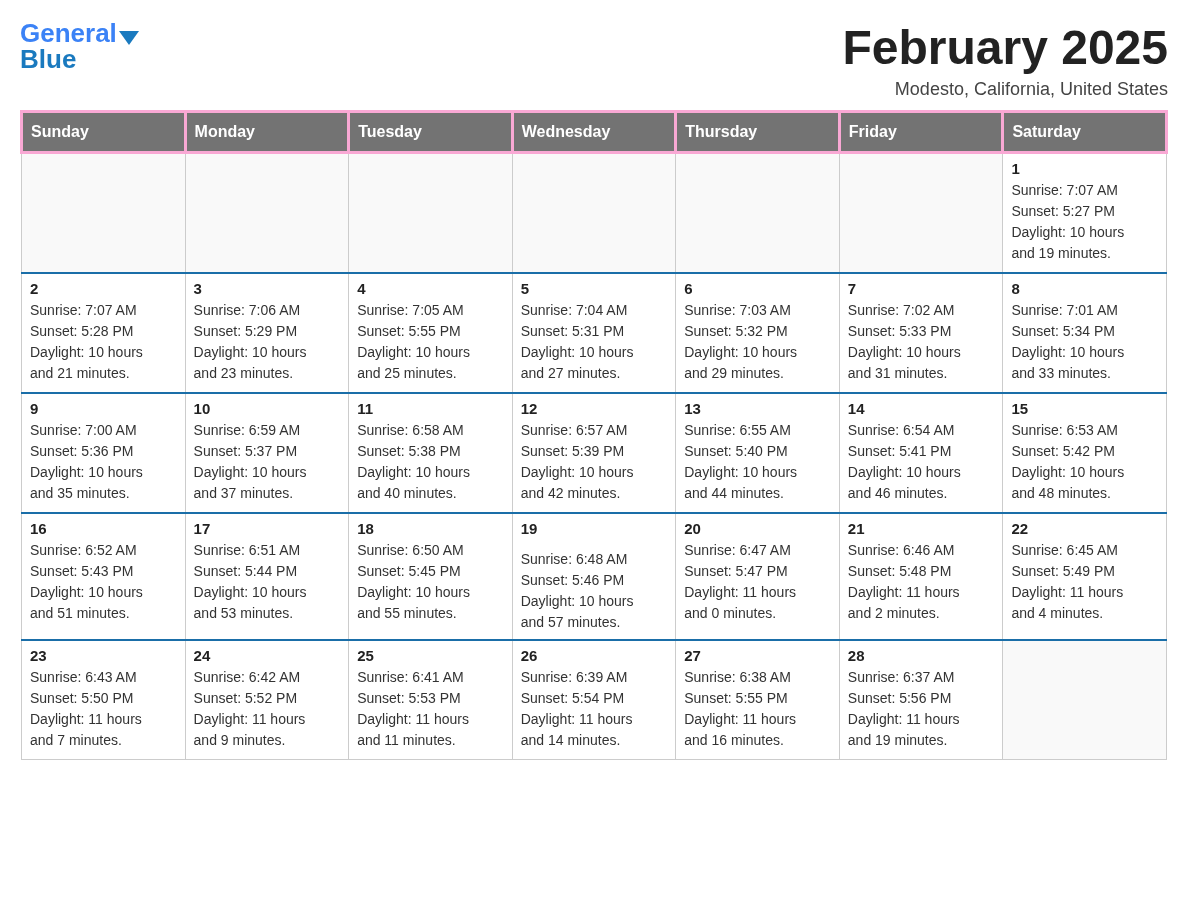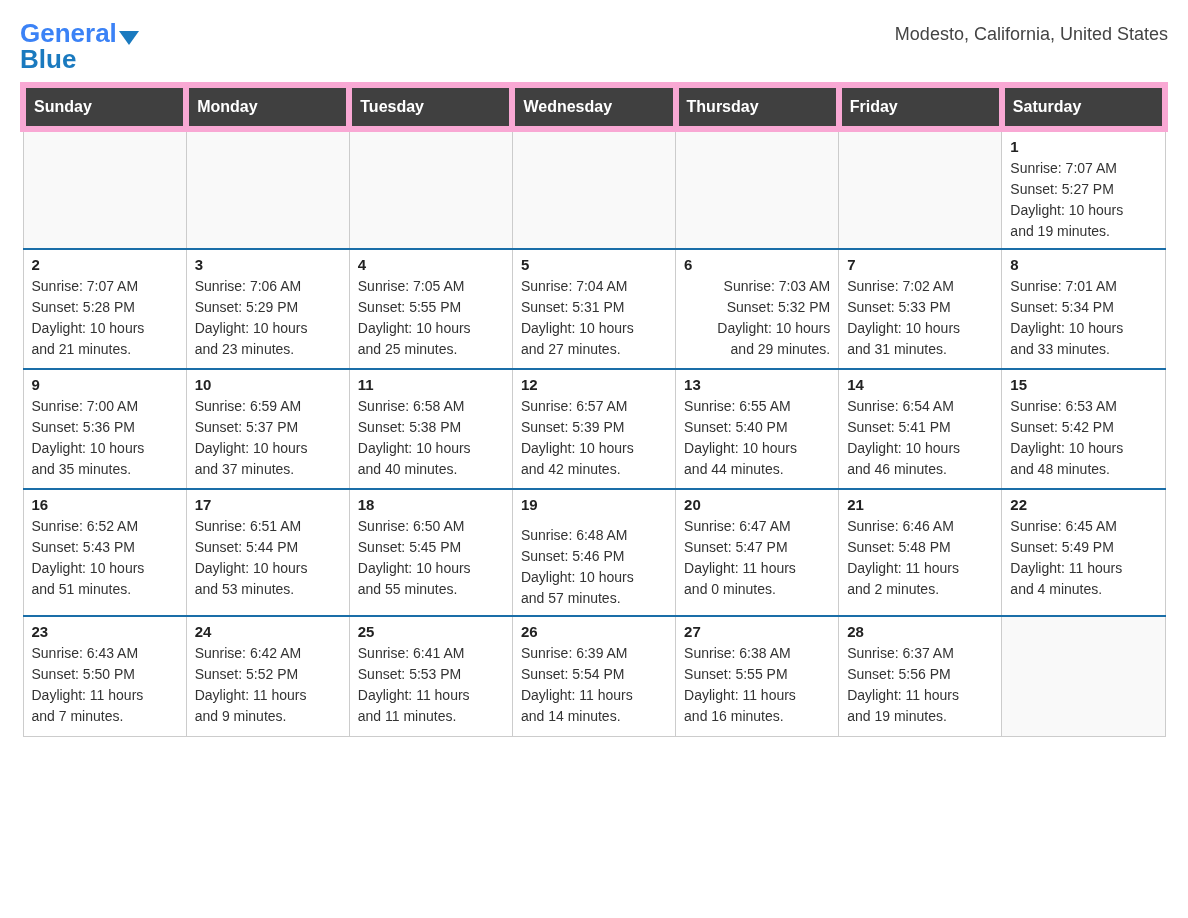--- a/index.html
+++ b/index.html
@@ -55,27 +55,27 @@
       font-size: 18px;
       color: #444;
       margin-top: 4px;
     }
     .calendar {
       width: 100%;
       border-collapse: collapse;
       margin-top: 10px;
     }
     .calendar th {
-      background-color: #404040;
+      background-color: #737373;
       color: #fff;
       font-size: 16px;
       font-weight: bold;
       padding: 10px 8px;
       text-align: left;
-      border: 6px solid #f9a8d4;
+      border: 3px solid #f9a8d4;
     }
     .calendar td {
       border: 1px solid #ccc;
       vertical-align: top;
       padding: 6px 8px;
       width: 14.28%;
       min-height: 110px;
       height: 120px;
     }
     .calendar td.empty {
@@ -101,20 +101,21 @@
 <body>
 
 <div class="header">
   <div class="logo">
     <div>
       <span class="logo-general">General</span><span class="logo-triangle"></span>
     </div>
     <span class="logo-blue">Blue</span>
   </div>
   <div class="title-section">
+    <div class="month-title">February 2025</div>
     <div class="location">Modesto, California, United States</div>
   </div>
 </div>
 
 <table class="calendar">
   <thead>
     <tr>
     <th>Sunday</th>
         <th>Monday</th>
         <th>Tuesday</th>
@@ -164,21 +165,21 @@
         </td>
         <td>
           <span class="day-number">5</span>
           <div class="day-info" style="white-space: pre-line;">Sunrise: 7:04 AM
 Sunset: 5:31 PM
 Daylight: 10 hours
 and 27 minutes.</div>
         </td>
         <td>
           <span class="day-number">6</span>
-          <div class="day-info" style="white-space: pre-line; text-align: right;">Sunrise: 7:03 AM
+          <div class="day-info" style="white-space: pre-line;">Sunrise: 7:03 AM
 Sunset: 5:32 PM
 Daylight: 10 hours
 and 29 minutes.</div>
         </td>
         <td>
           <span class="day-number">7</span>
           <div class="day-info" style="white-space: pre-line;">Sunrise: 7:02 AM
 Sunset: 5:33 PM
 Daylight: 10 hours
 and 31 minutes.</div>

